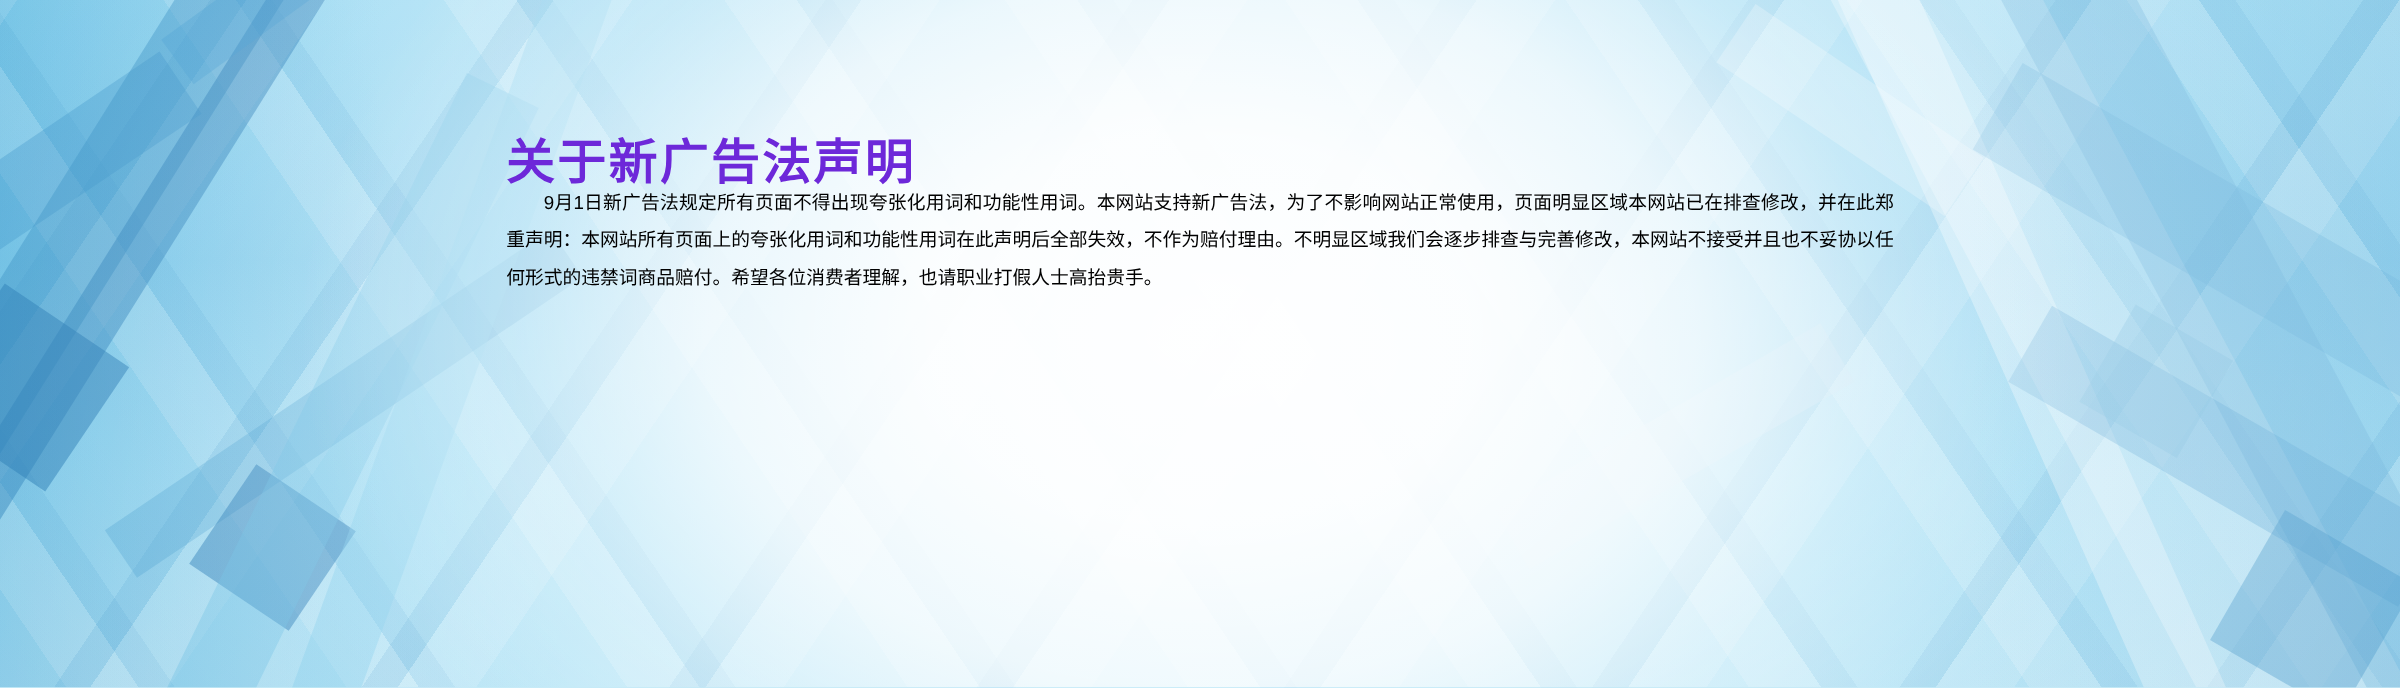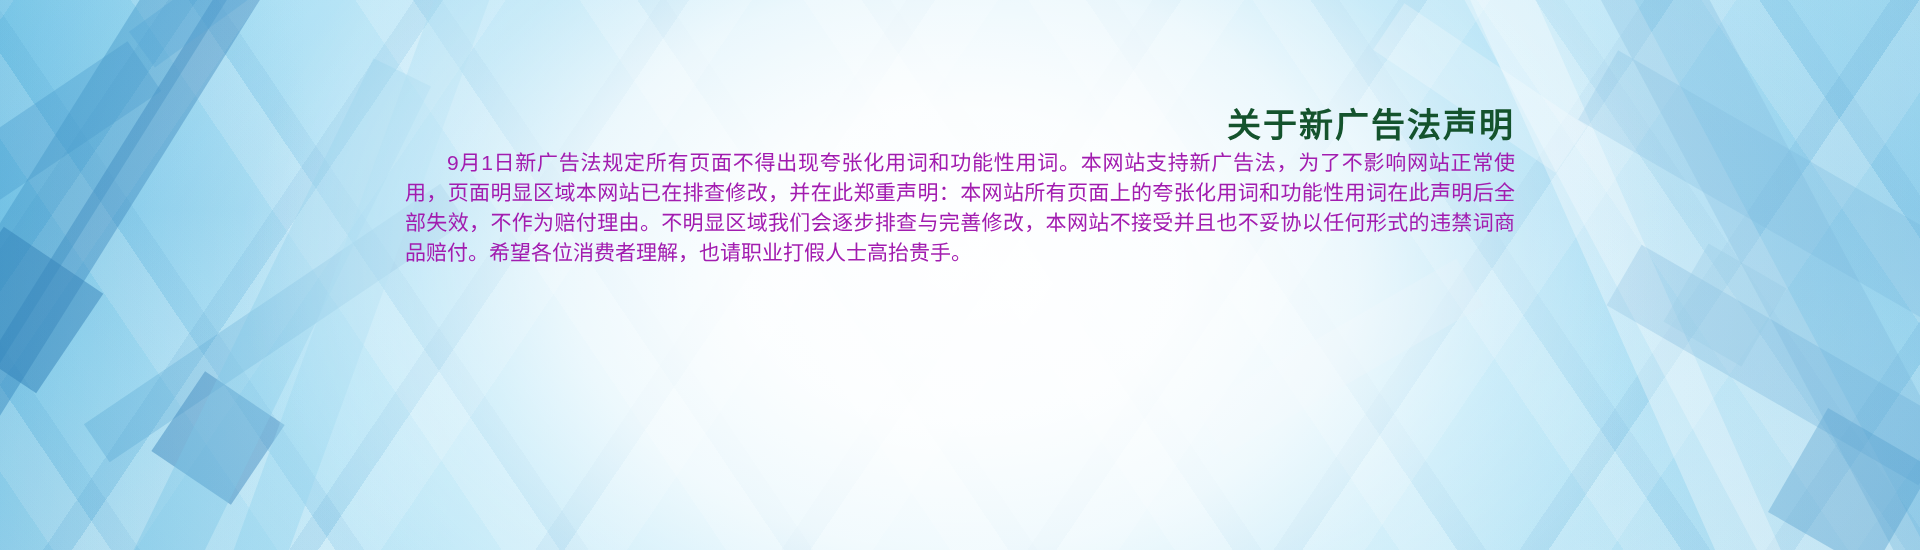--- a/index.html
+++ b/index.html
@@ -114,35 +114,35 @@
     top: 0;
     width: 1110px;
     height: 100%;
   }
 
   .title {
     position: absolute;
     top: 83px;
     left: 0;
     width: 100%;
-    text-align: right;
-    font-size: 34px;
+    text-align: left;
+    font-size: 39px;
     line-height: 1.15;
     font-weight: bold;
-    color: #14532d;
+    color: #6d28d9;
     letter-spacing: 2px;
   }
 
   .body-copy {
     position: absolute;
     top: 148px;
     left: 0;
     width: 1110px;
-    color: #a21caf;
-    font-size: 21px;
+    color: #000000;
+    font-size: 15px;
     line-height: 30px;
   }
 
   .para {
     margin: 0;
     text-align: justify;
     text-justify: inter-character;
     text-align-last: left;
   }
 

